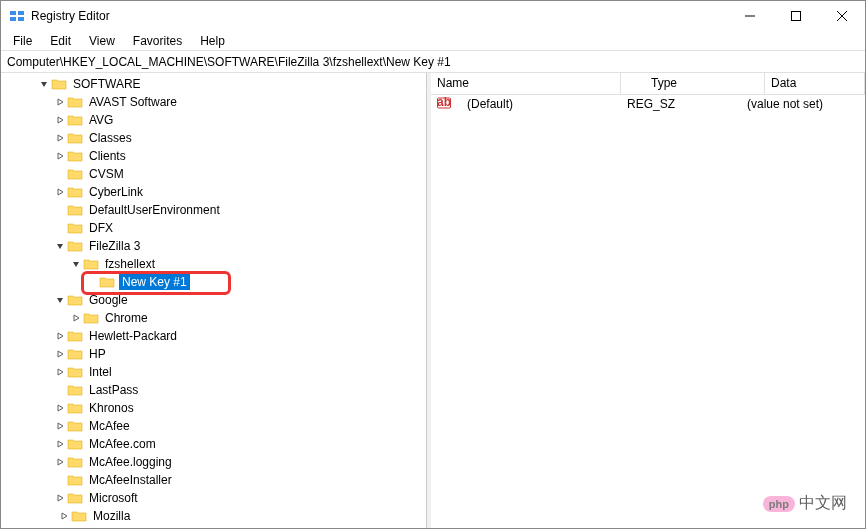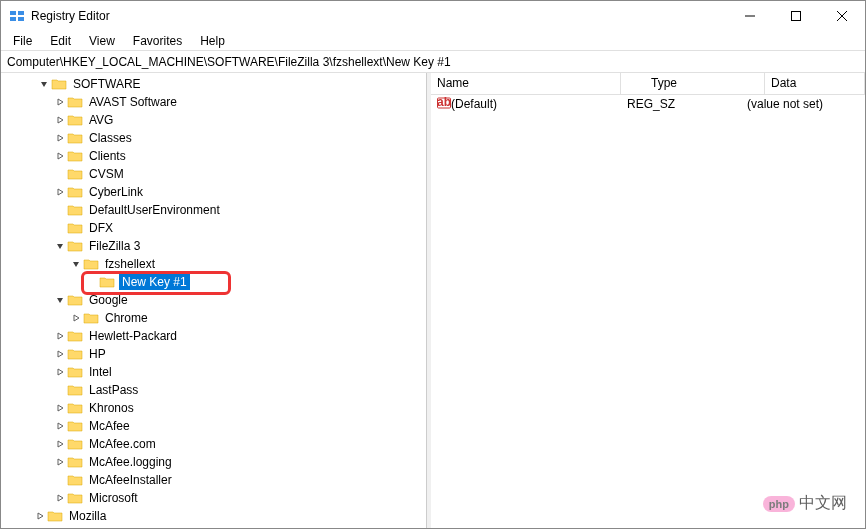--- a/index.html
+++ b/index.html
@@ -16,21 +16,21 @@
 .content { flex: 1; display: flex; overflow: hidden; }
 .tree-pane { width: 426px; border-right: 1px solid #ccc; overflow-y: scroll; overflow-x: hidden; padding: 2px 0 2px 0; background: #fff; }
 .splitter { width: 4px; background: #f0f0f0; cursor: ew-resize; }
 .values-pane { flex: 1; display: flex; flex-direction: column; background: #fff; }
 .values-header { height: 22px; display: flex; border-bottom: 1px solid #e0e0e0; }
 .values-header .col { padding: 3px 6px; font-size: 12px; border-right: 1px solid #e0e0e0; }
 .col-name { width: 190px; } .col-type { width: 120px; margin-left: 24px; } .col-data { flex: 1; }
 .values-body { flex: 1; }
 .value-row { display: flex; height: 18px; align-items: center; }
 .value-row .cell { padding: 1px 6px; font-size: 12px; }
-.cell-name { width: 190px; display: flex; align-items: center; gap: 0; }
+.cell-name { width: 190px; display: flex; align-items: center; gap: 16px; }
 .cell-type { width: 120px; } .cell-data { flex: 1; }
 
 .tree-row { display: flex; align-items: center; height: 18px; white-space: nowrap; font-size: 12px; }
 .tree-row .arrow { width: 14px; height: 14px; display: inline-flex; align-items: center; justify-content: center; flex-shrink: 0; }
 .tree-row .folder { width: 16px; height: 14px; margin-right: 4px; flex-shrink: 0; }
 .tree-row .label { padding: 0 2px; }
 .tree-row .editing { background: #fff; border: 1px solid #0078d7; padding: 0 2px; color: #fff; background: #0078d7; }
 .highlight-box { position: absolute; border: 3px solid #e33; border-radius: 6px; pointer-events: none; }
 .watermark { position: absolute; right: 18px; bottom: 14px; display: flex; align-items: center; gap: 4px; opacity: 0.85; }
 .watermark .bubble { background: #f9a8d4; color: #666; font-size: 11px; font-weight: bold; border-radius: 10px; padding: 2px 6px; }
@@ -322,21 +322,21 @@
           <span class="arrow">
             <svg width="10" height="10" viewBox="0 0 10 10">
               <path d="M3 2 L8 5 L3 8 Z" fill="none" stroke="#606060" stroke-width="1"></path>
             </svg>
           </span>
           <span class="folder"><svg width="16" height="14" viewBox="0 0 16 14">
               <path d="M1 3 L6 3 L7 4 L15 4 L15 12 L1 12 Z" fill="#ffd96a" stroke="#d9a400" stroke-width="0.5"></path>
             </svg></span>
           <span class="label">Microsoft</span>
         </div>
-        <div class="tree-row" style="padding-left: 32px;">
+        <div class="tree-row" style="padding-left: 56px;">
           <span class="arrow">
             <svg width="10" height="10" viewBox="0 0 10 10">
               <path d="M3 2 L8 5 L3 8 Z" fill="none" stroke="#606060" stroke-width="1"></path>
             </svg>
           </span>
           <span class="folder"><svg width="16" height="14" viewBox="0 0 16 14">
               <path d="M1 3 L6 3 L7 4 L15 4 L15 12 L1 12 Z" fill="#ffd96a" stroke="#d9a400" stroke-width="0.5"></path>
             </svg></span>
           <span class="label">Mozilla</span>
         </div>

